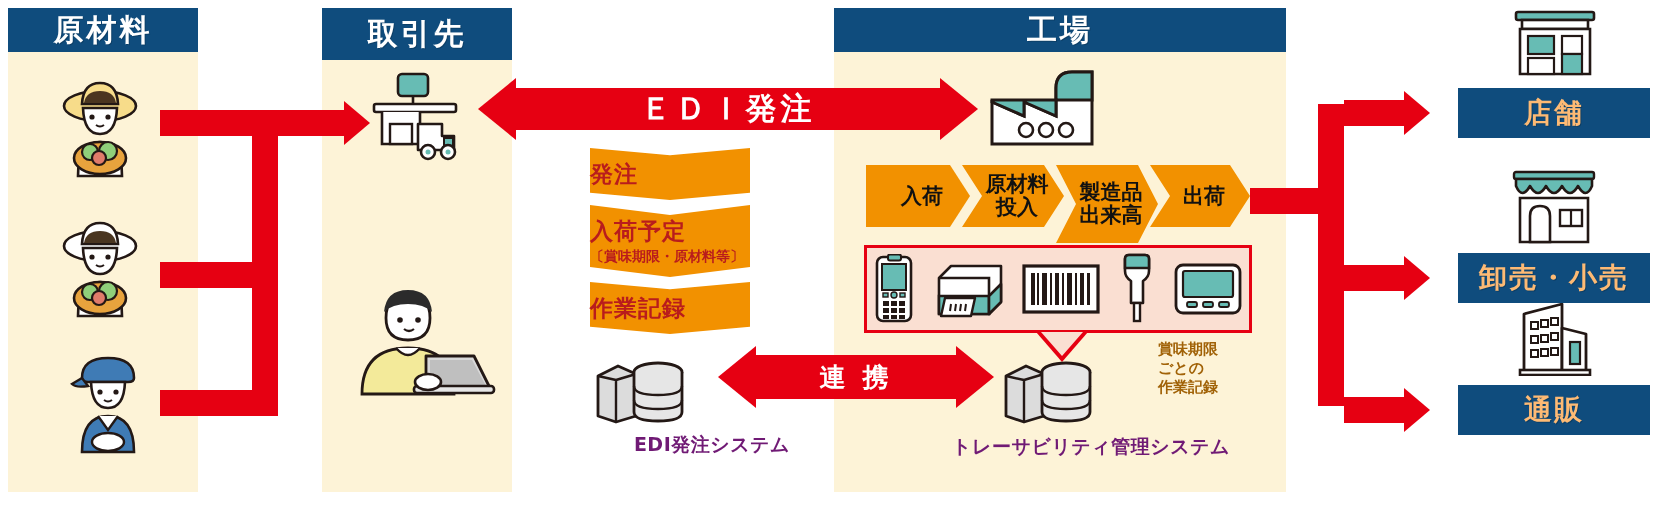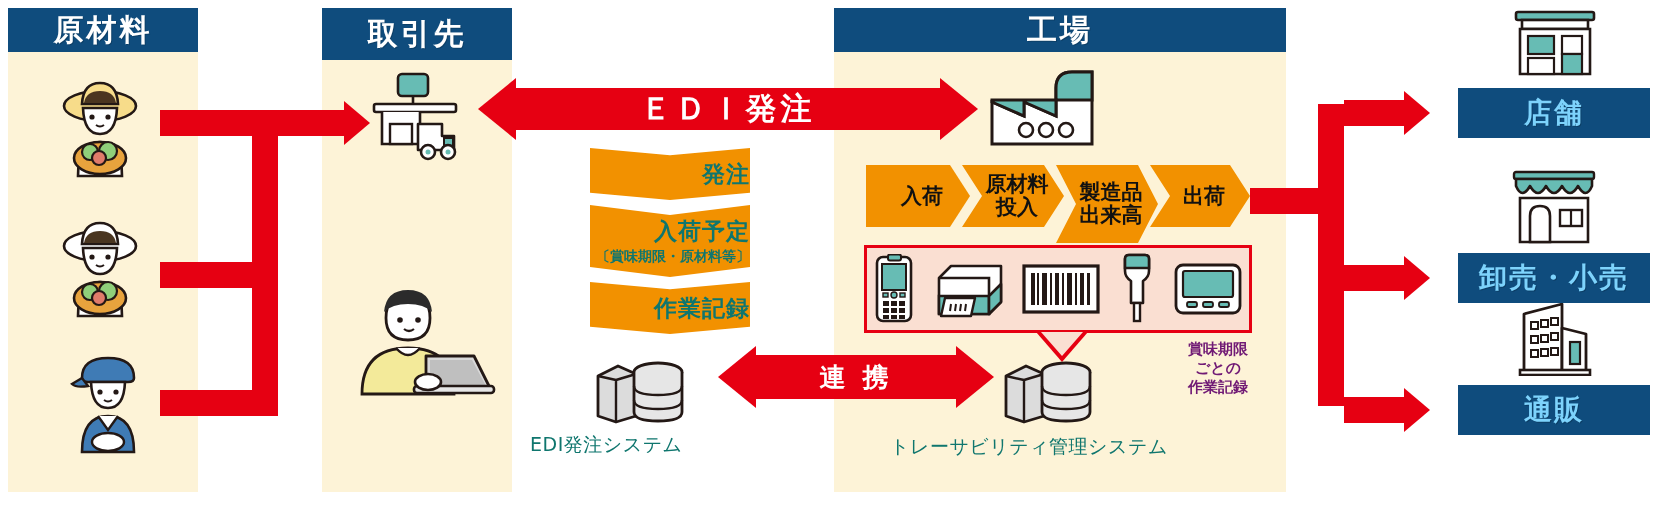--- a/index.html
+++ b/index.html
@@ -25,21 +25,21 @@
     font-weight: bold;
     display: flex; align-items: center; justify-content: center;
     letter-spacing: 3px;
     text-shadow: 1px 1px 0 rgba(0,0,0,.18);
   }
   #hdr-raw     { left: 8px;   top: 8px;  width: 190px; height: 44px; font-size: 30px; }
   #hdr-partner { left: 322px; top: 8px;  width: 190px; height: 52px; font-size: 30px; }
   #hdr-factory { left: 834px; top: 8px;  width: 452px; height: 44px; font-size: 30px; }
 
   .dest-hdr {
-    position: absolute; background: #0f4c7d; color: #7dd3fc; font-weight: bold;
+    position: absolute; background: #0f4c7d; color: #fdba74; font-weight: bold;
     display: flex; align-items: center; justify-content: center;
     font-size: 28px; letter-spacing: 2px;
     text-shadow: 1px 1px 0 rgba(0,0,0,.18);
   }
   #dest-0 { left: 1458px; top: 88px;  width: 192px; height: 50px; }
   #dest-1 { left: 1458px; top: 253px; width: 192px; height: 50px; }
   #dest-2 { left: 1458px; top: 385px; width: 192px; height: 50px; }
 
   
   .red { position: absolute; background: #e60012; }
@@ -94,22 +94,22 @@
   #arrow-edi { left: 478px; top: 88px;  width: 500px; height: 42px; }
   #arrow-edi .lbl { font-size: 31px; text-align: center; }
   #arrow-link { left: 718px; top: 355px; width: 276px; height: 44px; }
   .chev-wrap { position: absolute; }
   .chev-shape {
     position: absolute; inset: 0; background: #f29100;
     clip-path: polygon(0% 0%, 50% 14%, 100% 0%, 100% 86%, 50% 100%, 0% 86%);
   }
   .chev-txt {
     position: absolute; inset: 0; z-index: 2;
-    display: flex; flex-direction: column; align-items: flex-end; justify-content: center;
-    font-weight: bold; color: #0f766e; font-family: Liberation Mono, monospace;
+    display: flex; flex-direction: column; align-items: flex-start; justify-content: center;
+    font-weight: bold; color: #b91c1c; font-family: Liberation Mono, monospace;
   }
   .chev-main { font-size: 23px; letter-spacing: 1px; }
   .chev-sub  { font-size: 14px; letter-spacing: 0px; margin-top: 1px; }
   #chev-0 { left: 590px; top: 148px; width: 160px; height: 52px; }
   #chev-1 { left: 590px; top: 205px; width: 160px; height: 72px; }
   #chev-2 { left: 590px; top: 282px; width: 160px; height: 52px; }
 
   
   .pchev { position: absolute; }
   .pchev .sh {
@@ -142,28 +142,28 @@
     border-top: 30px solid #e60012;
   }
   #dev-arrow-in {
     position: absolute; left: 1041px; top: 332px; width: 0; height: 0;
     border-left: 21px solid transparent; border-right: 21px solid transparent;
     border-top: 24px solid #fadfd2;
   }
 
   #note-trace {
     position: absolute; left: 1158px; top: 340px; width: 120px;
-    text-align: center; font-size: 15px; font-weight: bold;
-    color: #701a75; line-height: 1.25;
+    font-size: 15px; font-weight: bold;
+    color: #a16207; line-height: 1.25;
   }
 
   
   .sys-cap {
-    position: absolute; font-size: 19px; font-weight: normal; color: #0f766e;
-    text-align: left; letter-spacing: .5px;
+    position: absolute; font-size: 19px; font-weight: bold; color: #701a75;
+    text-align: right; letter-spacing: .5px;
   }
   #cap-edi   { left: 530px; top: 432px; width: 260px; }
   #cap-trace { left: 890px; top: 434px; width: 340px; }
 
   
   .ic { position: absolute; }
   #ic-farmer-0 { left: 52px;  top: 72px;  }
   #ic-farmer-1 { left: 52px;  top: 212px; }
   #ic-farmer-2 { left: 62px;  top: 348px; }
   #ic-truckstore { left: 362px; top: 72px; }

